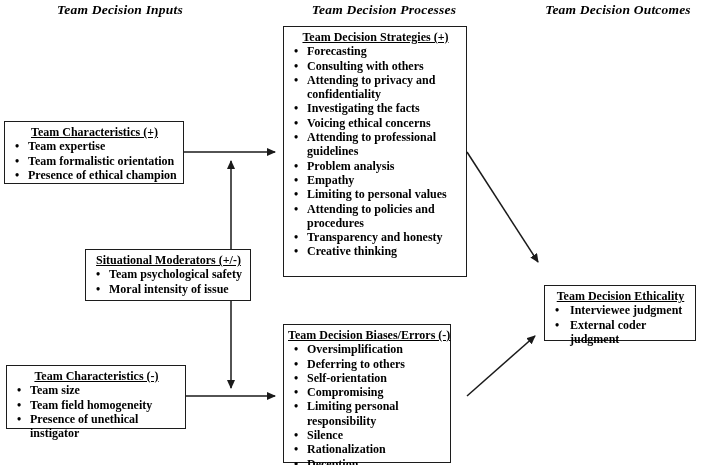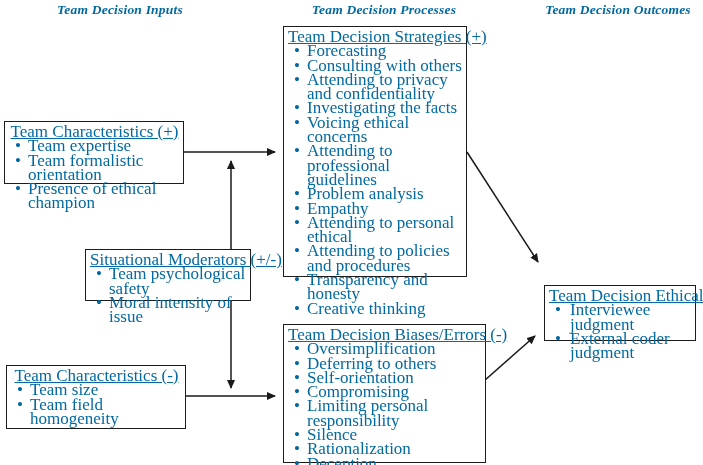--- a/index.html
+++ b/index.html
@@ -1,44 +1,45 @@
 <!DOCTYPE html>
 <html><head>
 <meta charset="utf-8">
 <style>
   html,body{margin:0;padding:0;background:#ffffff;}
   #canvas{
     position:relative;
     width:703px;height:465px;
     background:#ffffff;
     font-family:"Liberation Serif", serif;
-    color:#0369a1;
+    color:#000000;
     overflow:hidden;
   }
   .col-header{
     position:absolute;
     top:2px;
     font-size:13.5px;
     font-style:italic;
     font-weight:600;
     text-align:center;
     letter-spacing:0.2px;
   }
   #header-inputs{left:0px;width:240px;}
   #header-processes{left:284px;width:200px;}
   #header-outcomes{left:518px;width:200px;}
 
   .dbox{
     position:absolute;
     border:1.4px solid #1c1c1c;
     background:#ffffff;
     box-sizing:border-box;
-    font-size:17px;
+    font-size:12px;
     line-height:14.3px;
     padding:3px 3px 8px 4px;
+    font-weight:bold;
   }
   .dbox .box-title{
     text-align:center;
     text-decoration:underline;
     white-space:nowrap;
   }
   .dbox ul{
     margin:0;padding:0;list-style:none;
   }
   .dbox li{
@@ -49,21 +50,21 @@
     content:"\2022";
     position:absolute;
     left:6px;
     top:0;
   }
 
   #box-char-plus   {left:4px;  top:121px; width:180px; height:63px;}
   #box-moderators  {left:85px; top:249px; width:166px; height:52px;}
   #box-char-minus  {left:6px;  top:365px; width:180px; height:64px;}
   #box-strategies  {left:283px;top:26px;  width:184px; height:251px;}
-  #box-biases      {left:283px;top:324px; width:203px; height:139px;}
+  #box-biases      {left:283px;top:324px; width:168px; height:139px;}
   #box-ethicality  {left:544px;top:285px; width:152px; height:56px;}
   #box-ethicality li{padding-left:21px;}
 
   #arrow-layer{
     position:absolute;left:0;top:0;width:703px;height:465px;
     pointer-events:none;
   }
 </style>
 </head>
 <body>
@@ -103,35 +104,36 @@
         <li>Team psychological safety</li>
         <li>Moral intensity of issue</li>
       </ul>
   </div>
 
   <div class="dbox" id="box-char-minus">
     <div class="box-title">Team Characteristics (-)</div>
     <ul>
         <li>Team size</li>
         <li>Team field homogeneity</li>
+        <li>Presence of unethical instigator</li>
       </ul>
   </div>
 
   <div class="dbox" id="box-strategies">
     <div class="box-title">Team Decision Strategies (+)</div>
     <ul>
         <li>Forecasting</li>
         <li>Consulting with others</li>
         <li>Attending to privacy and confidentiality</li>
         <li>Investigating the facts</li>
         <li>Voicing ethical concerns</li>
         <li>Attending to professional guidelines</li>
         <li>Problem analysis</li>
         <li>Empathy</li>
-        <li>Attending to personal ethical</li>
+        <li>Limiting to personal values</li>
         <li>Attending to policies and procedures</li>
         <li>Transparency and honesty</li>
         <li>Creative thinking</li>
       </ul>
   </div>
 
   <div class="dbox" id="box-biases">
     <div class="box-title">Team Decision Biases/Errors (-)</div>
     <ul>
         <li>Oversimplification</li>

